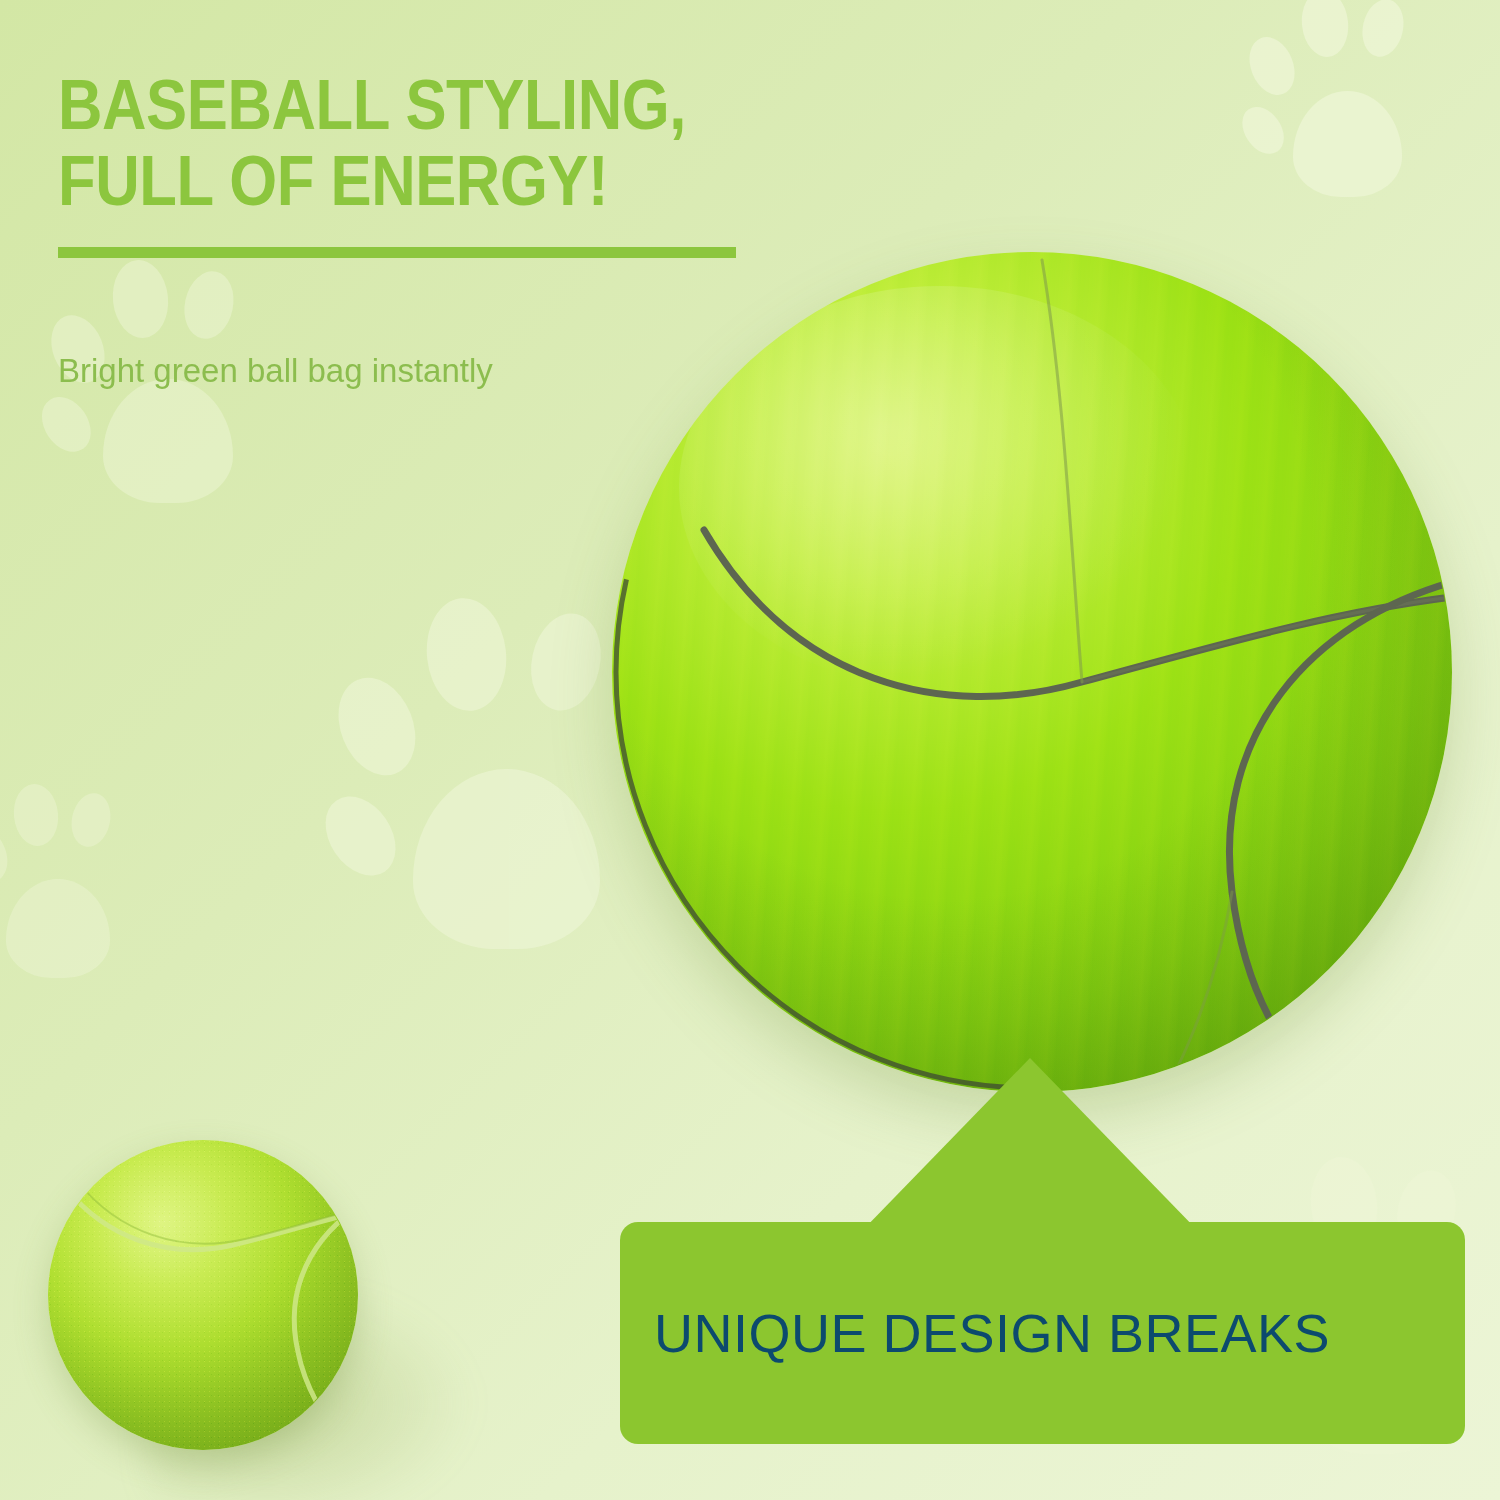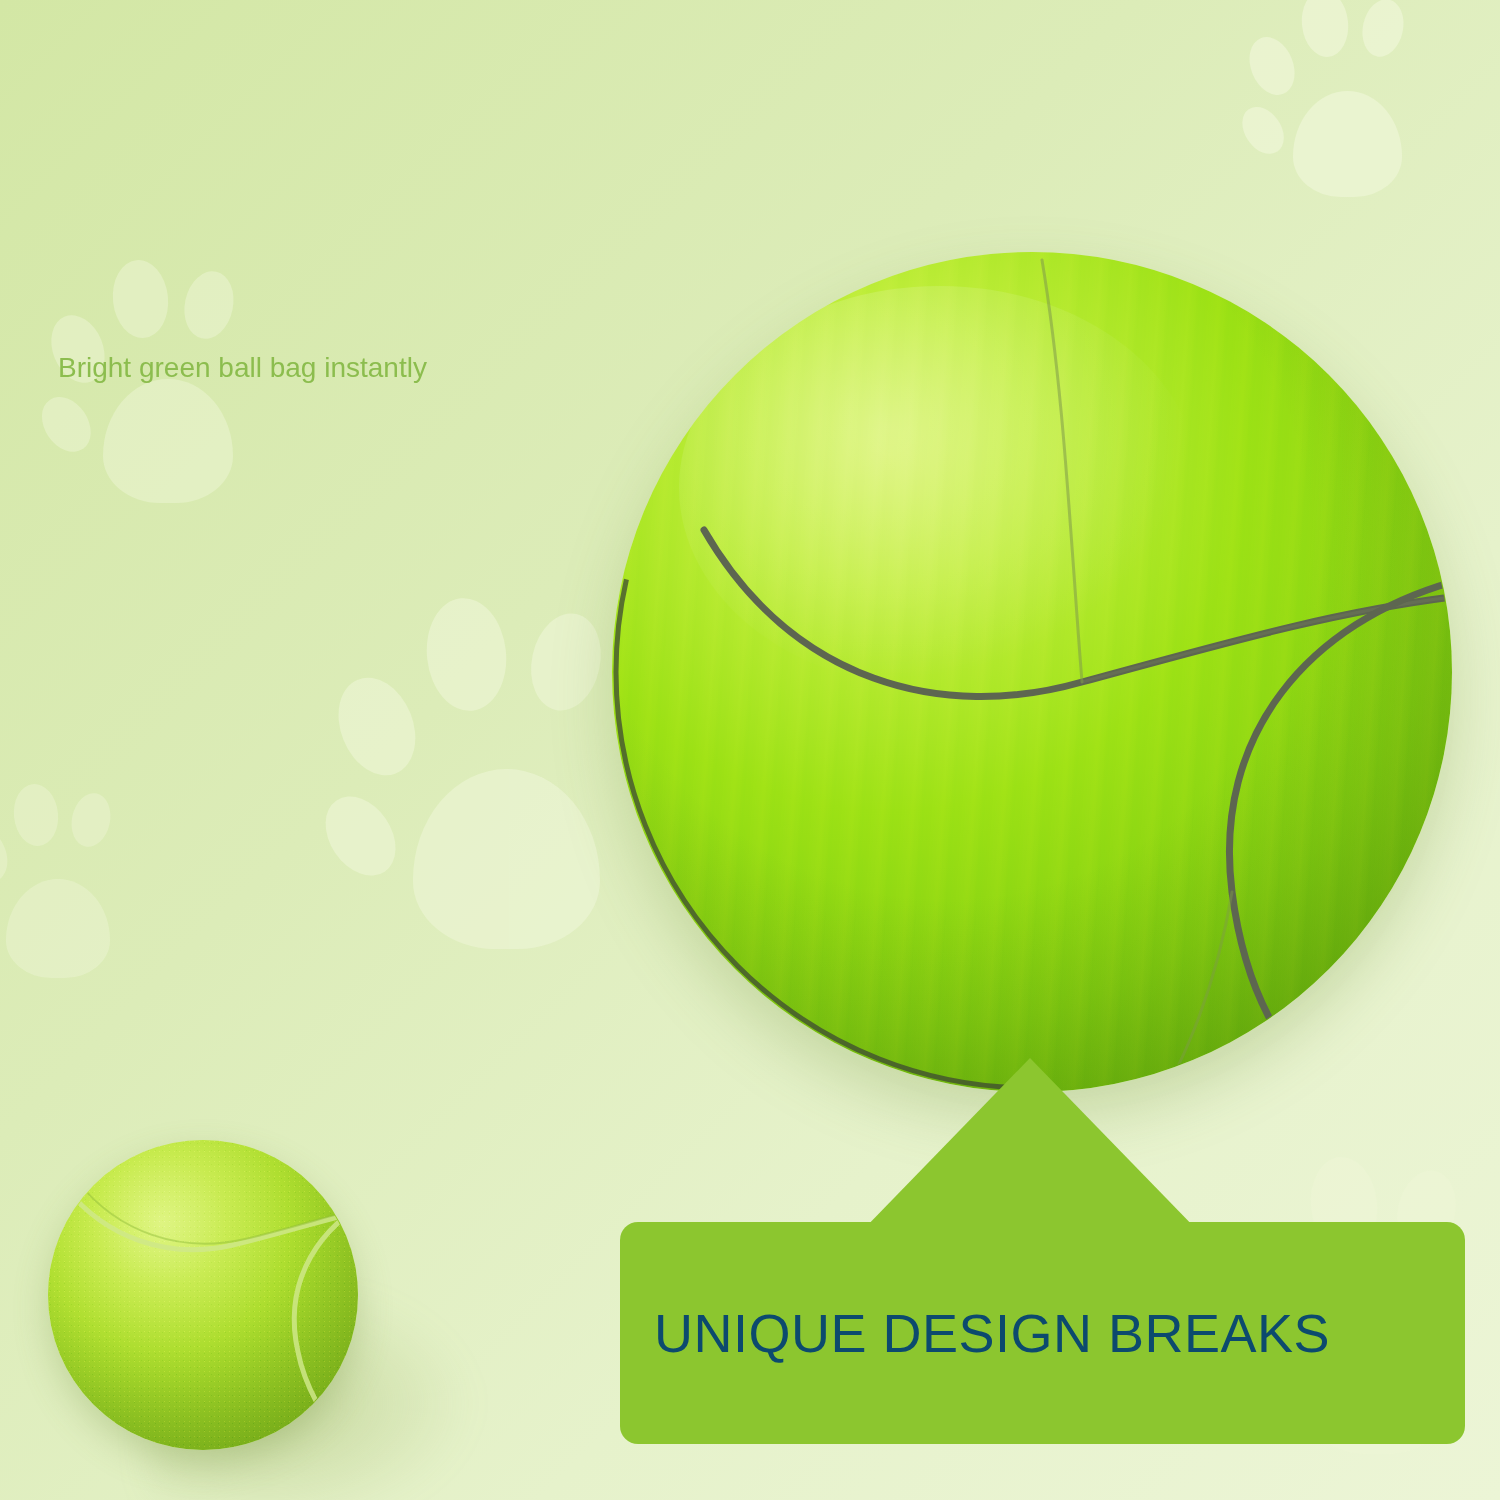--- a/index.html
+++ b/index.html
@@ -66,21 +66,21 @@
     width: 678px;
     height: 11px;
     background: #8cc63e;
   }
   .subtitle {
     position: absolute;
     left: 58px;
     top: 348px;
     width: 660px;
     color: #8cbd4e;
-    font-size: 28px;
+    font-size: 33px;
     line-height: 1.42;
     font-weight: 400;
   }
 
   
   .ball-wrap {
     position: absolute;
     left: 612px;
     top: 252px;
     width: 840px;
@@ -242,20 +242,25 @@
     <span class="pad"></span>
   </div>
   <div class="paw paw-br">
     <span class="toe t1"></span>
     <span class="toe t2"></span>
     <span class="toe t3"></span>
     <span class="toe t4"></span>
     <span class="pad"></span>
   </div>
 
+  <div class="headline">
+    <div class="headline-line">BASEBALL STYLING,</div>
+    <div class="headline-line">FULL OF ENERGY!</div>
+    <div class="rule"></div>
+  </div>
 
   <div class="subtitle">
     <div>Bright green ball bag instantly</div>
   </div>
 
   <div class="ball-wrap">
     <div class="ball-shadow"></div>
     <div class="ball">
       <span class="stripes"></span>
       <span class="sheen"></span>

